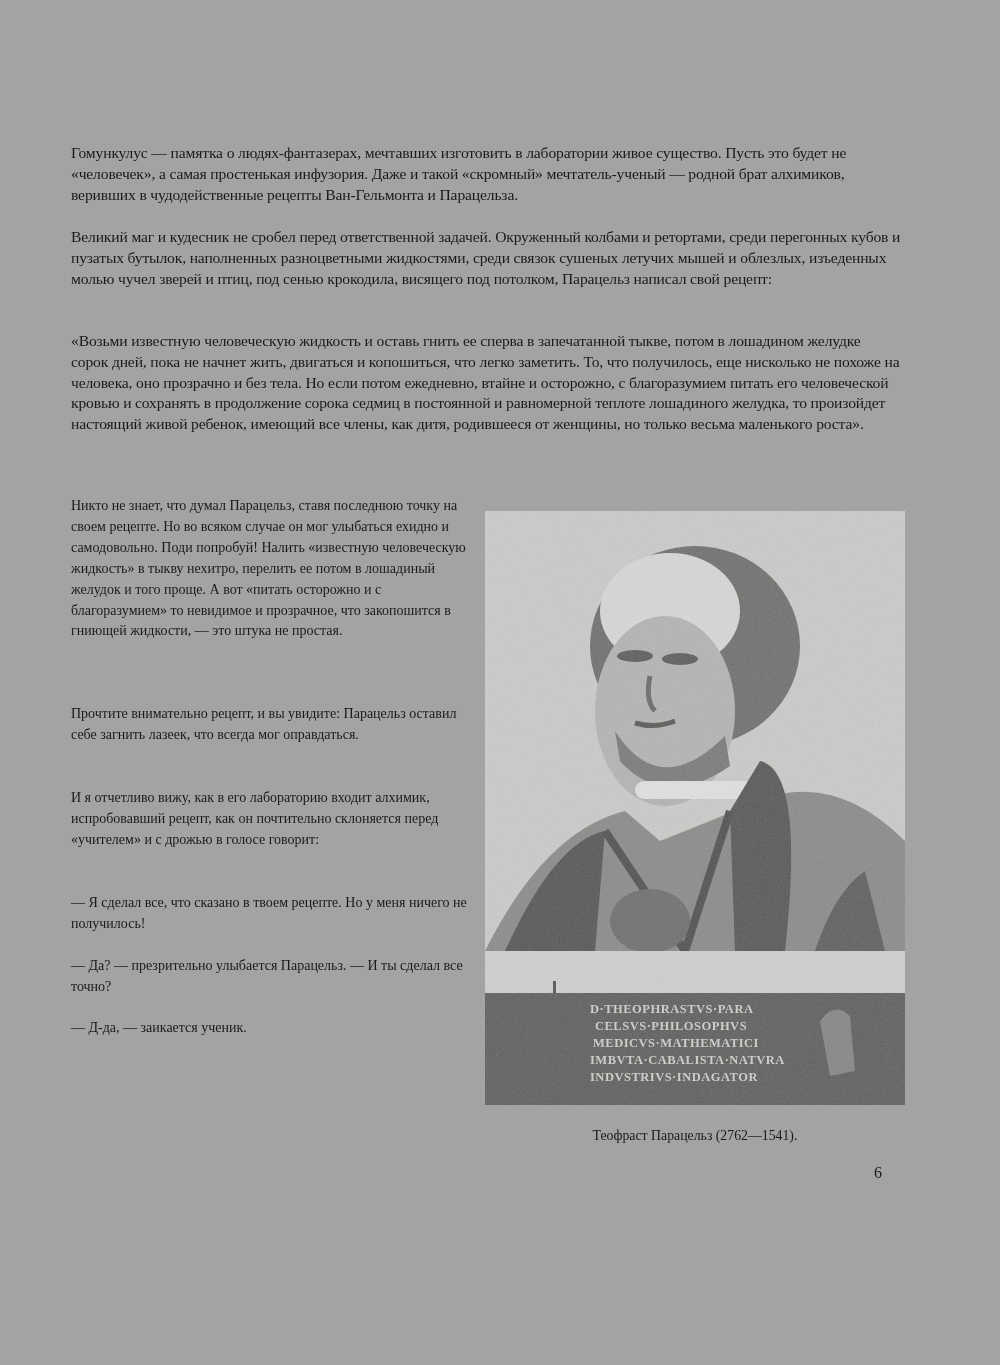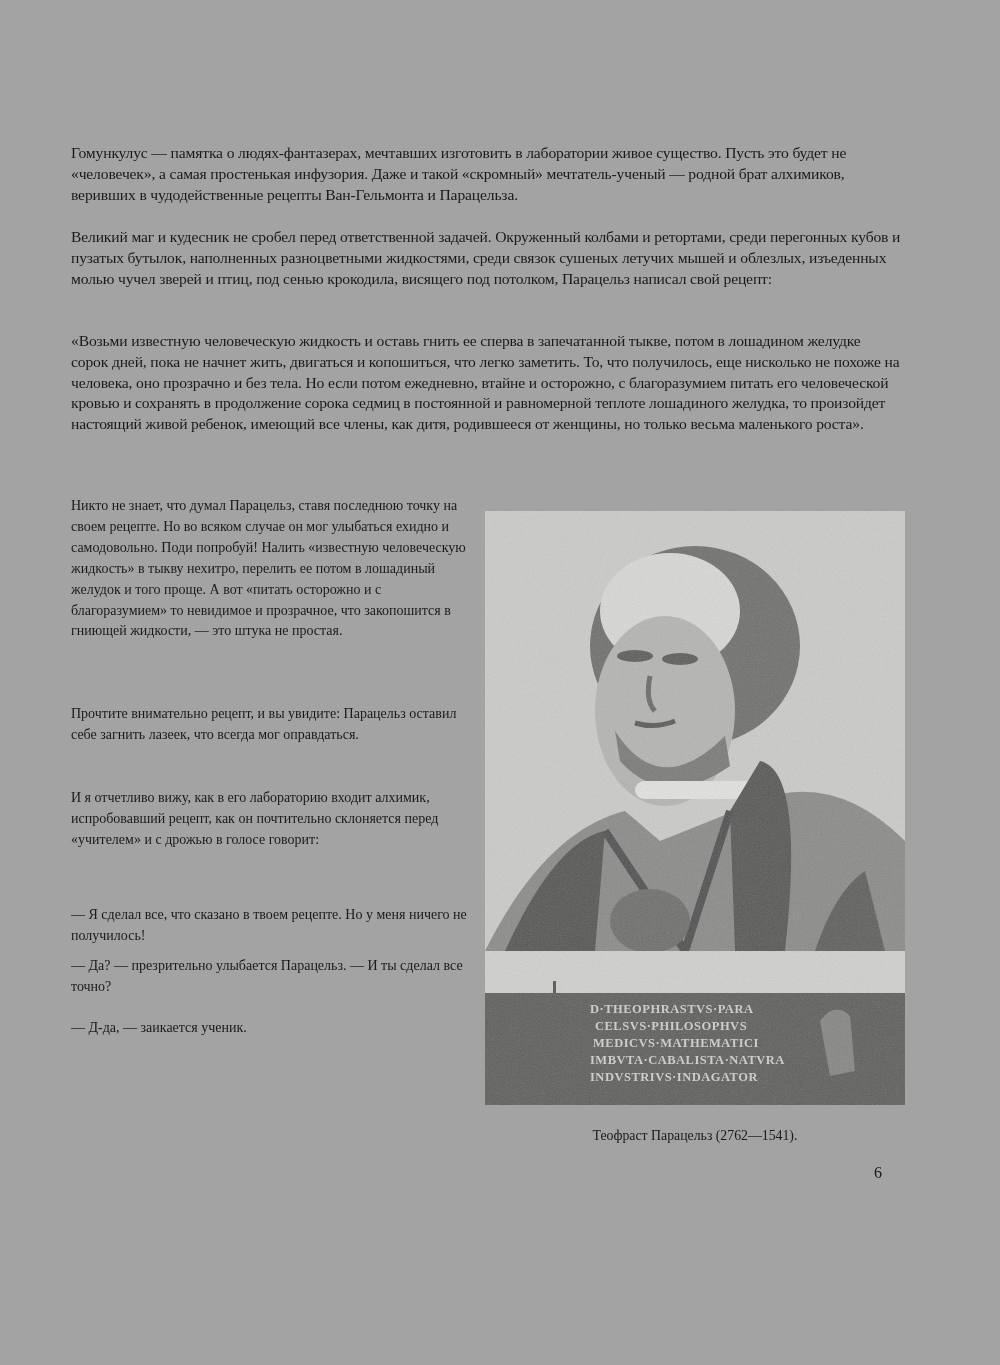--- a/index.html
+++ b/index.html
@@ -22,21 +22,21 @@
 
 <div class="page">
 
   <p class="para full" style="top:143px;">Гомункулус — памятка о людях-фантазерах, мечтавших изготовить в лаборатории живое существо. Пусть это будет не «человечек», а самая простенькая инфузория. Даже и такой «скромный» мечтатель-ученый — родной брат алхимиков, веривших в чудодейственные рецепты Ван-Гельмонта и Парацельза.</p>
   <p class="para full" style="top:227px;">Великий маг и кудесник не сробел перед ответственной задачей. Окруженный колбами и ретортами, среди перегонных кубов и пузатых бутылок, наполненных разноцветными жидкостями, среди связок сушеных летучих мышей и облезлых, изъеденных молью чучел зверей и птиц, под сенью крокодила, висящего под потолком, Парацельз написал свой рецепт:</p>
   <p class="para full" style="top:331px;">«Возьми известную человеческую жидкость и оставь гнить ее сперва в запечатанной тыкве, потом в лошадином желудке сорок дней, пока не начнет жить, двигаться и копошиться, что легко заметить. То, что получилось, еще нисколько не похоже на человека, оно прозрачно и без тела. Но если потом ежедневно, втайне и осторожно, с благоразумием питать его человеческой кровью и сохранять в продолжение сорока седмиц в постоянной и равномерной теплоте лошадиного желудка, то произойдет настоящий живой ребенок, имеющий все члены, как дитя, родившееся от женщины, но только весьма маленького роста».</p>
 
   <p class="para col" style="top:496px;">Никто не знает, что думал Парацельз, ставя последнюю точку на своем рецепте. Но во всяком случае он мог улыбаться ехидно и самодовольно. Поди попробуй! Налить «известную человеческую жидкость» в тыкву нехитро, перелить ее потом в лошадиный желудок и того проще. А вот «питать осторожно и с благоразумием» то невидимое и прозрачное, что закопошится в гниющей жидкости, — это штука не простая.</p>
   <p class="para col" style="top:704px;">Прочтите внимательно рецепт, и вы увидите: Парацельз оставил себе загнить лазеек, что всегда мог оправдаться.</p>
   <p class="para col" style="top:788px;">И я отчетливо вижу, как в его лабораторию входит алхимик, испробовавший рецепт, как он почтительно склоняется перед «учителем» и с дрожью в голосе говорит:</p>
-  <p class="para col" style="top:893px;margin-top:12px;">— Я сделал все, что сказано в твоем рецепте. Но у меня ничего не получилось!</p>
+  <p class="para col" style="top:893px;">— Я сделал все, что сказано в твоем рецепте. Но у меня ничего не получилось!</p>
   <p class="para col" style="top:956px;">— Да? — презрительно улыбается Парацельз. — И ты сделал все точно?</p>
   <p class="para col" style="top:1018px;">— Д-да, — заикается ученик.</p>
 
   <div class="figure">
     <svg width="420" height="594" viewBox="0 0 420 594" xmlns="http://www.w3.org/2000/svg">
       <defs>
         <filter id="grain">
             <feTurbulence type="fractalNoise" baseFrequency="0.9" numOctaves="2" result="n"></feTurbulence>
             <feColorMatrix type="saturate" values="0"></feColorMatrix>
             <feComponentTransfer>

